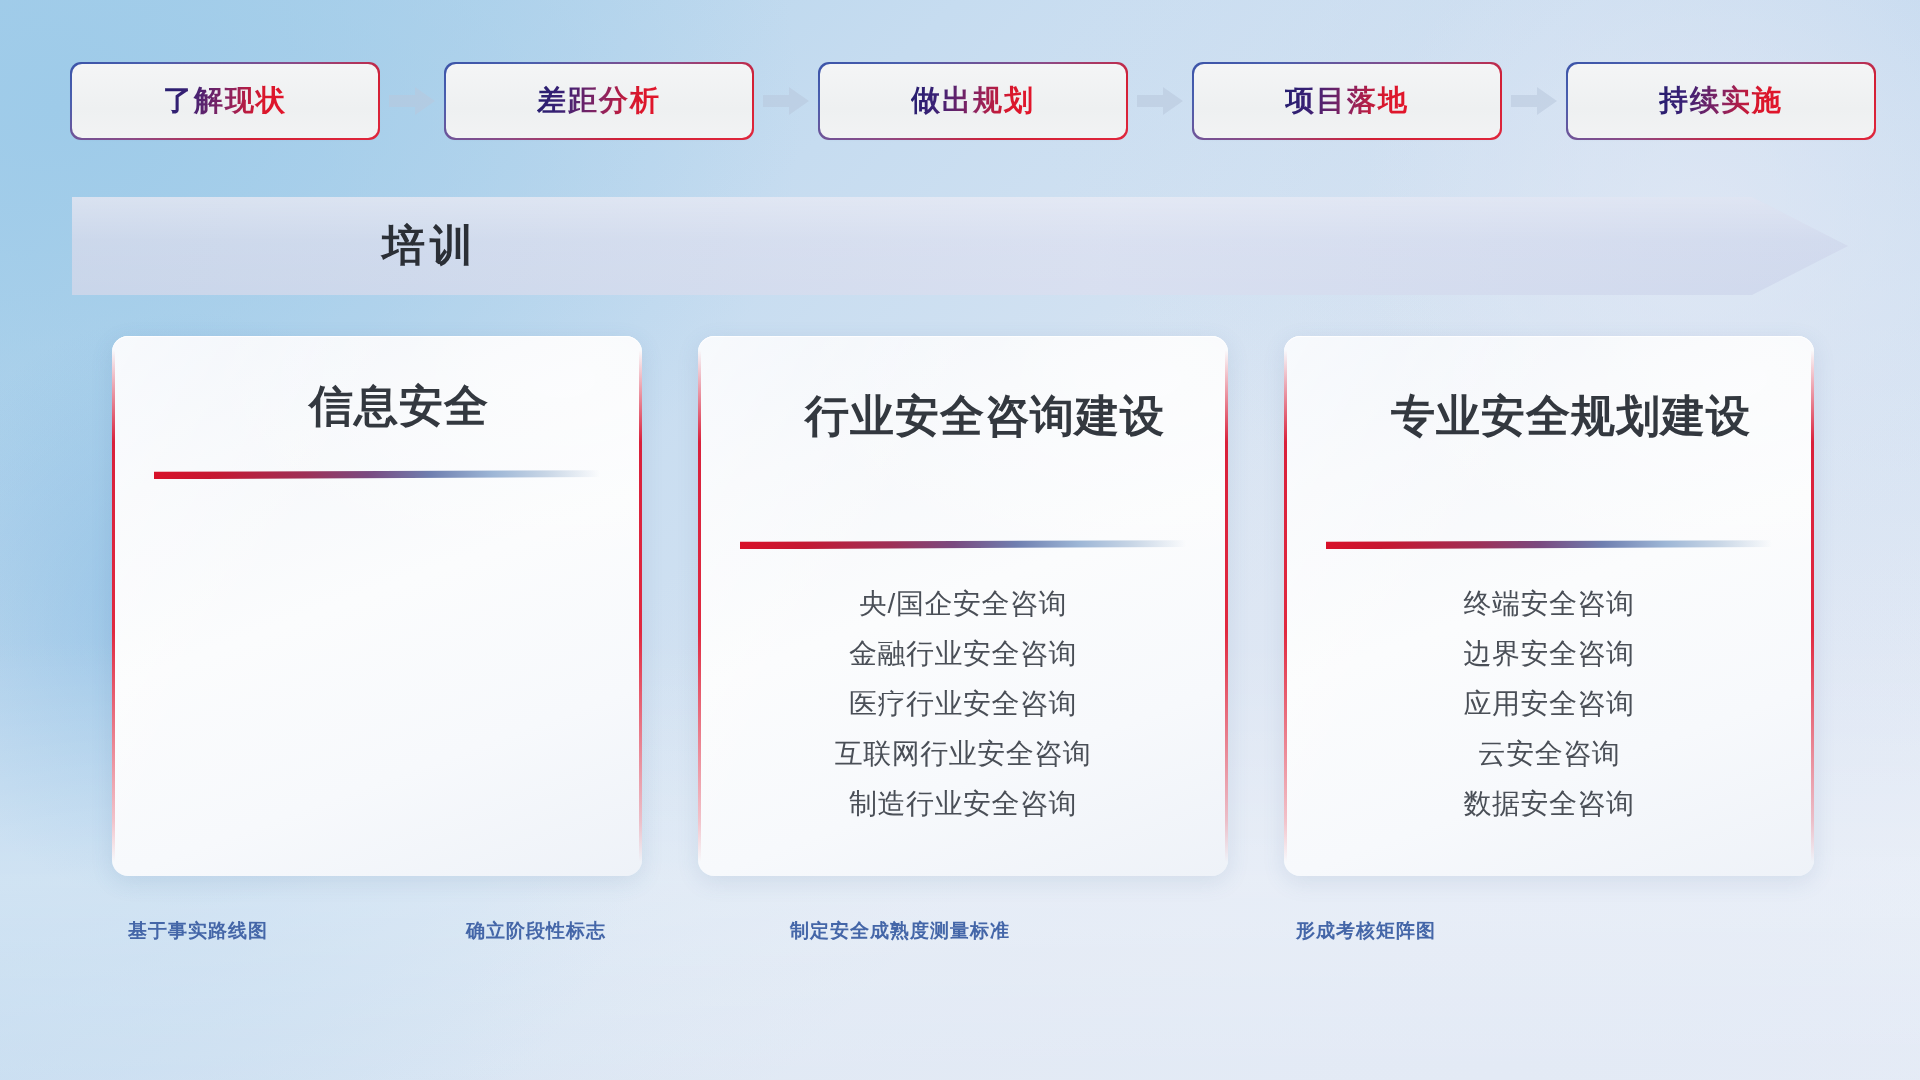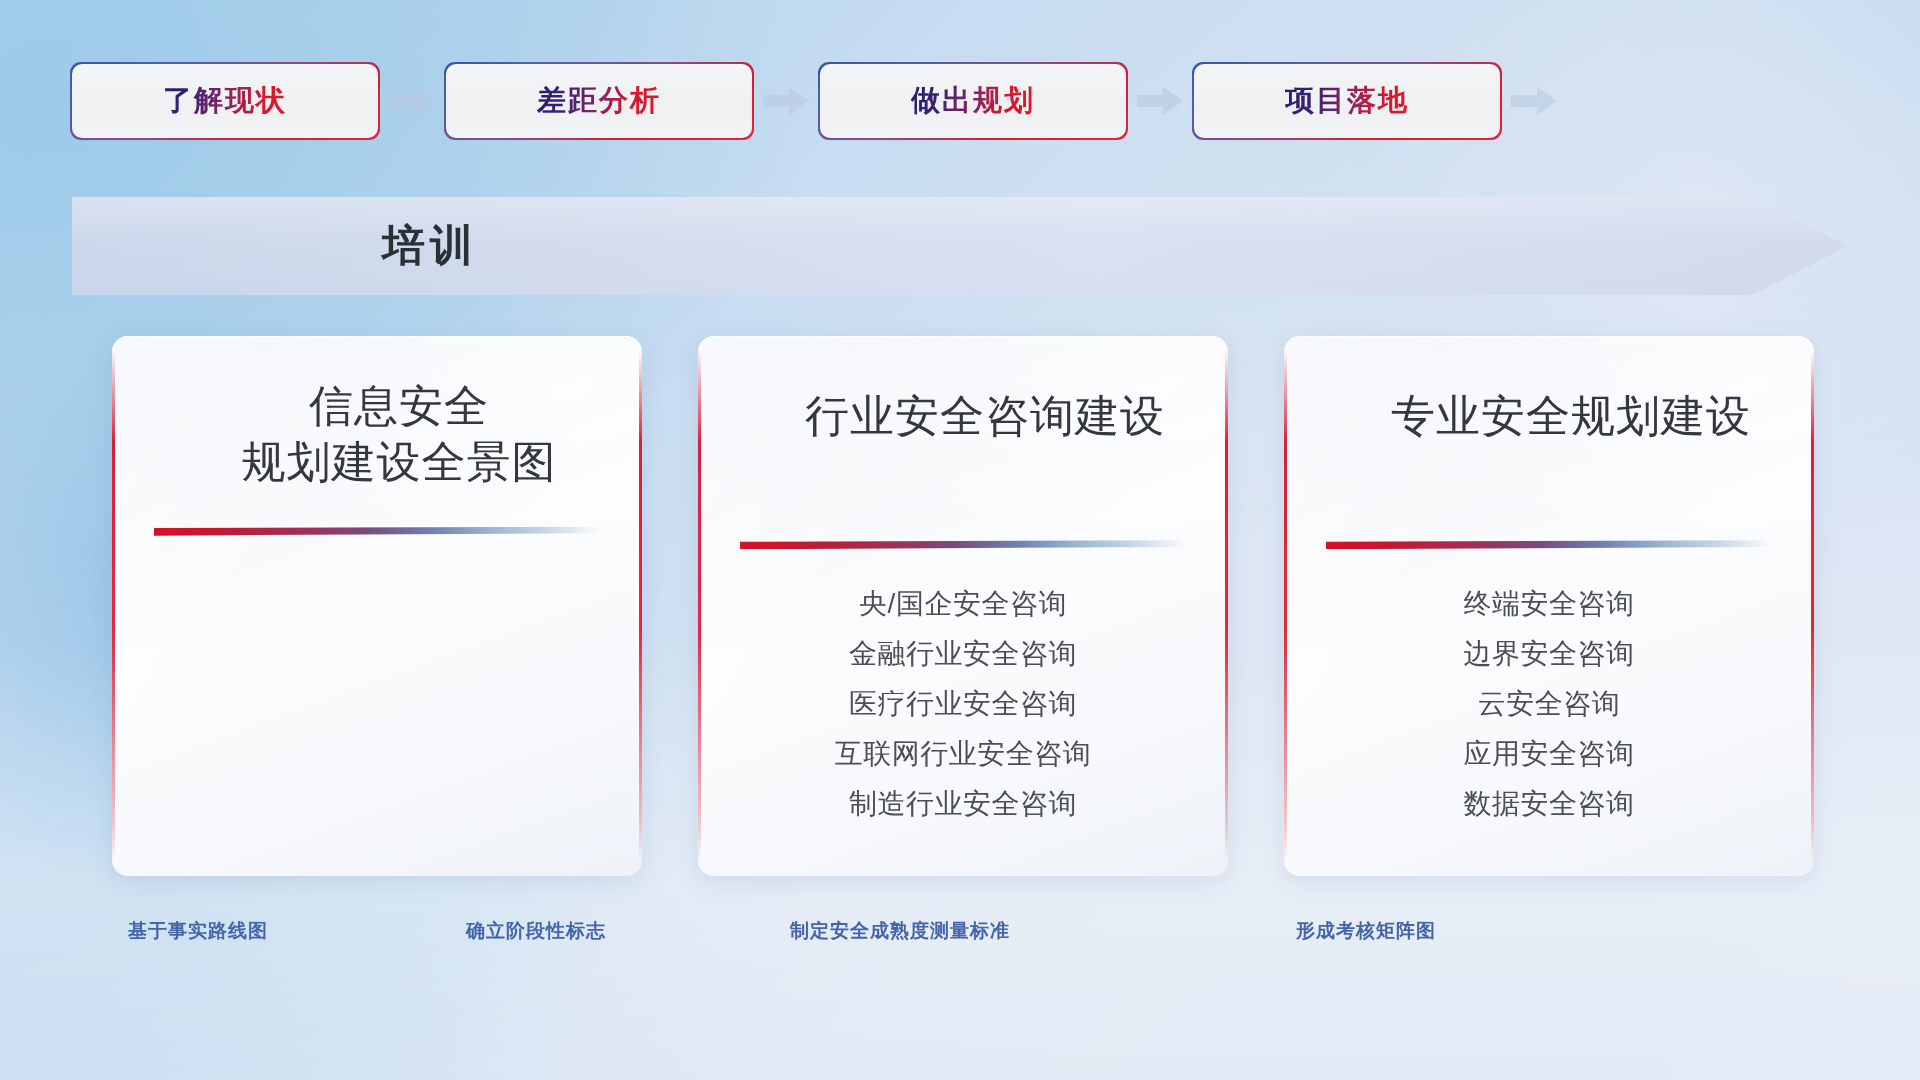--- a/index.html
+++ b/index.html
@@ -100,21 +100,21 @@
   }
   .card-edge.right{left:auto;right:0;}
   .card-gloss{
     position:absolute;left:0;top:0;width:100%;height:100%;
     background:linear-gradient(118deg, rgba(255,255,255,.55) 0%, rgba(255,255,255,0) 38%),
                radial-gradient(520px 300px at 85% 8%, rgba(255,255,255,.55) 0%, rgba(255,255,255,0) 70%);
     pointer-events:none;
   }
   .card-title{
     position:relative;z-index:2;
-    text-align:center;color:#33383f;font-weight:400;
+    text-align:center;color:#33383f;font-weight:700;
     font-size:44px;line-height:1.28;letter-spacing:1px;margin-left:44px;
   }
   .card1 .card-title{padding-top:42px;}
   .card2 .card-title,.card3 .card-title{padding-top:52px;}
   .divider{
     position:relative;z-index:2;
     height:9px;margin:0 42px;
     background:linear-gradient(90deg,#d81029 0%,#c51832 14%,#9e3057 34%,#7a4a80 48%,#6f7fb0 62%,#9db6d6 76%,#c8d6e6 88%,rgba(216,225,236,0) 100%);
     -webkit-clip-path:polygon(0 16%, 100% 0, 100% 74%, 0 100%);
     clip-path:polygon(0 16%, 100% 0, 100% 74%, 0 100%);
@@ -169,36 +169,38 @@
       </div>
       <svg class="step-arrow" viewBox="0 0 50 32">
         <path d="M2 10 H28 V2 L48 16 L28 30 V22 H2 Z" fill="#b9c8dd"></path>
       </svg>
       <div class="step-box">
         <span class="step-label">项目落地</span>
       </div>
       <svg class="step-arrow" viewBox="0 0 50 32">
         <path d="M2 10 H28 V2 L48 16 L28 30 V22 H2 Z" fill="#b9c8dd"></path>
       </svg>
+      <div class="step-box">
+        <span class="step-label">持续实施</span>
+      </div>
     </div>
 
   <div id="banner">
     <div class="shape"></div>
     <div class="shape-sheen"></div>
     <div class="txt">培训</div>
   </div>
 
   <div id="cards">
       <div class="card card1" style="left:112px">
         <div class="card-gloss"></div>
         <div class="card-edge"></div>
         <div class="card-edge right"></div>
         <div class="card-title">
           <div>信息安全</div>
-          <div>规划建设全景图</div>
         </div>
         <div class="divider"></div>
       </div>
       <div class="card card2" style="left:698px">
         <div class="card-gloss"></div>
         <div class="card-edge"></div>
         <div class="card-edge right"></div>
         <div class="card-title">
           <div>行业安全咨询建设</div>
         </div>
@@ -215,22 +217,22 @@
         <div class="card-gloss"></div>
         <div class="card-edge"></div>
         <div class="card-edge right"></div>
         <div class="card-title">
           <div>专业安全规划建设</div>
         </div>
         <div class="divider"></div>
         <ul class="card-list">
           <li>终端安全咨询</li>
           <li>边界安全咨询</li>
+          <li>应用安全咨询</li>
           <li>云安全咨询</li>
-          <li>应用安全咨询</li>
           <li>数据安全咨询</li>
         </ul>
       </div>
     </div>
 
   <div id="captions">
       <div class="caption" style="left:128px">基于事实路线图</div>
       <div class="caption" style="left:466px">确立阶段性标志</div>
       <div class="caption" style="left:790px">制定安全成熟度测量标准</div>
       <div class="caption" style="left:1296px">形成考核矩阵图</div>

